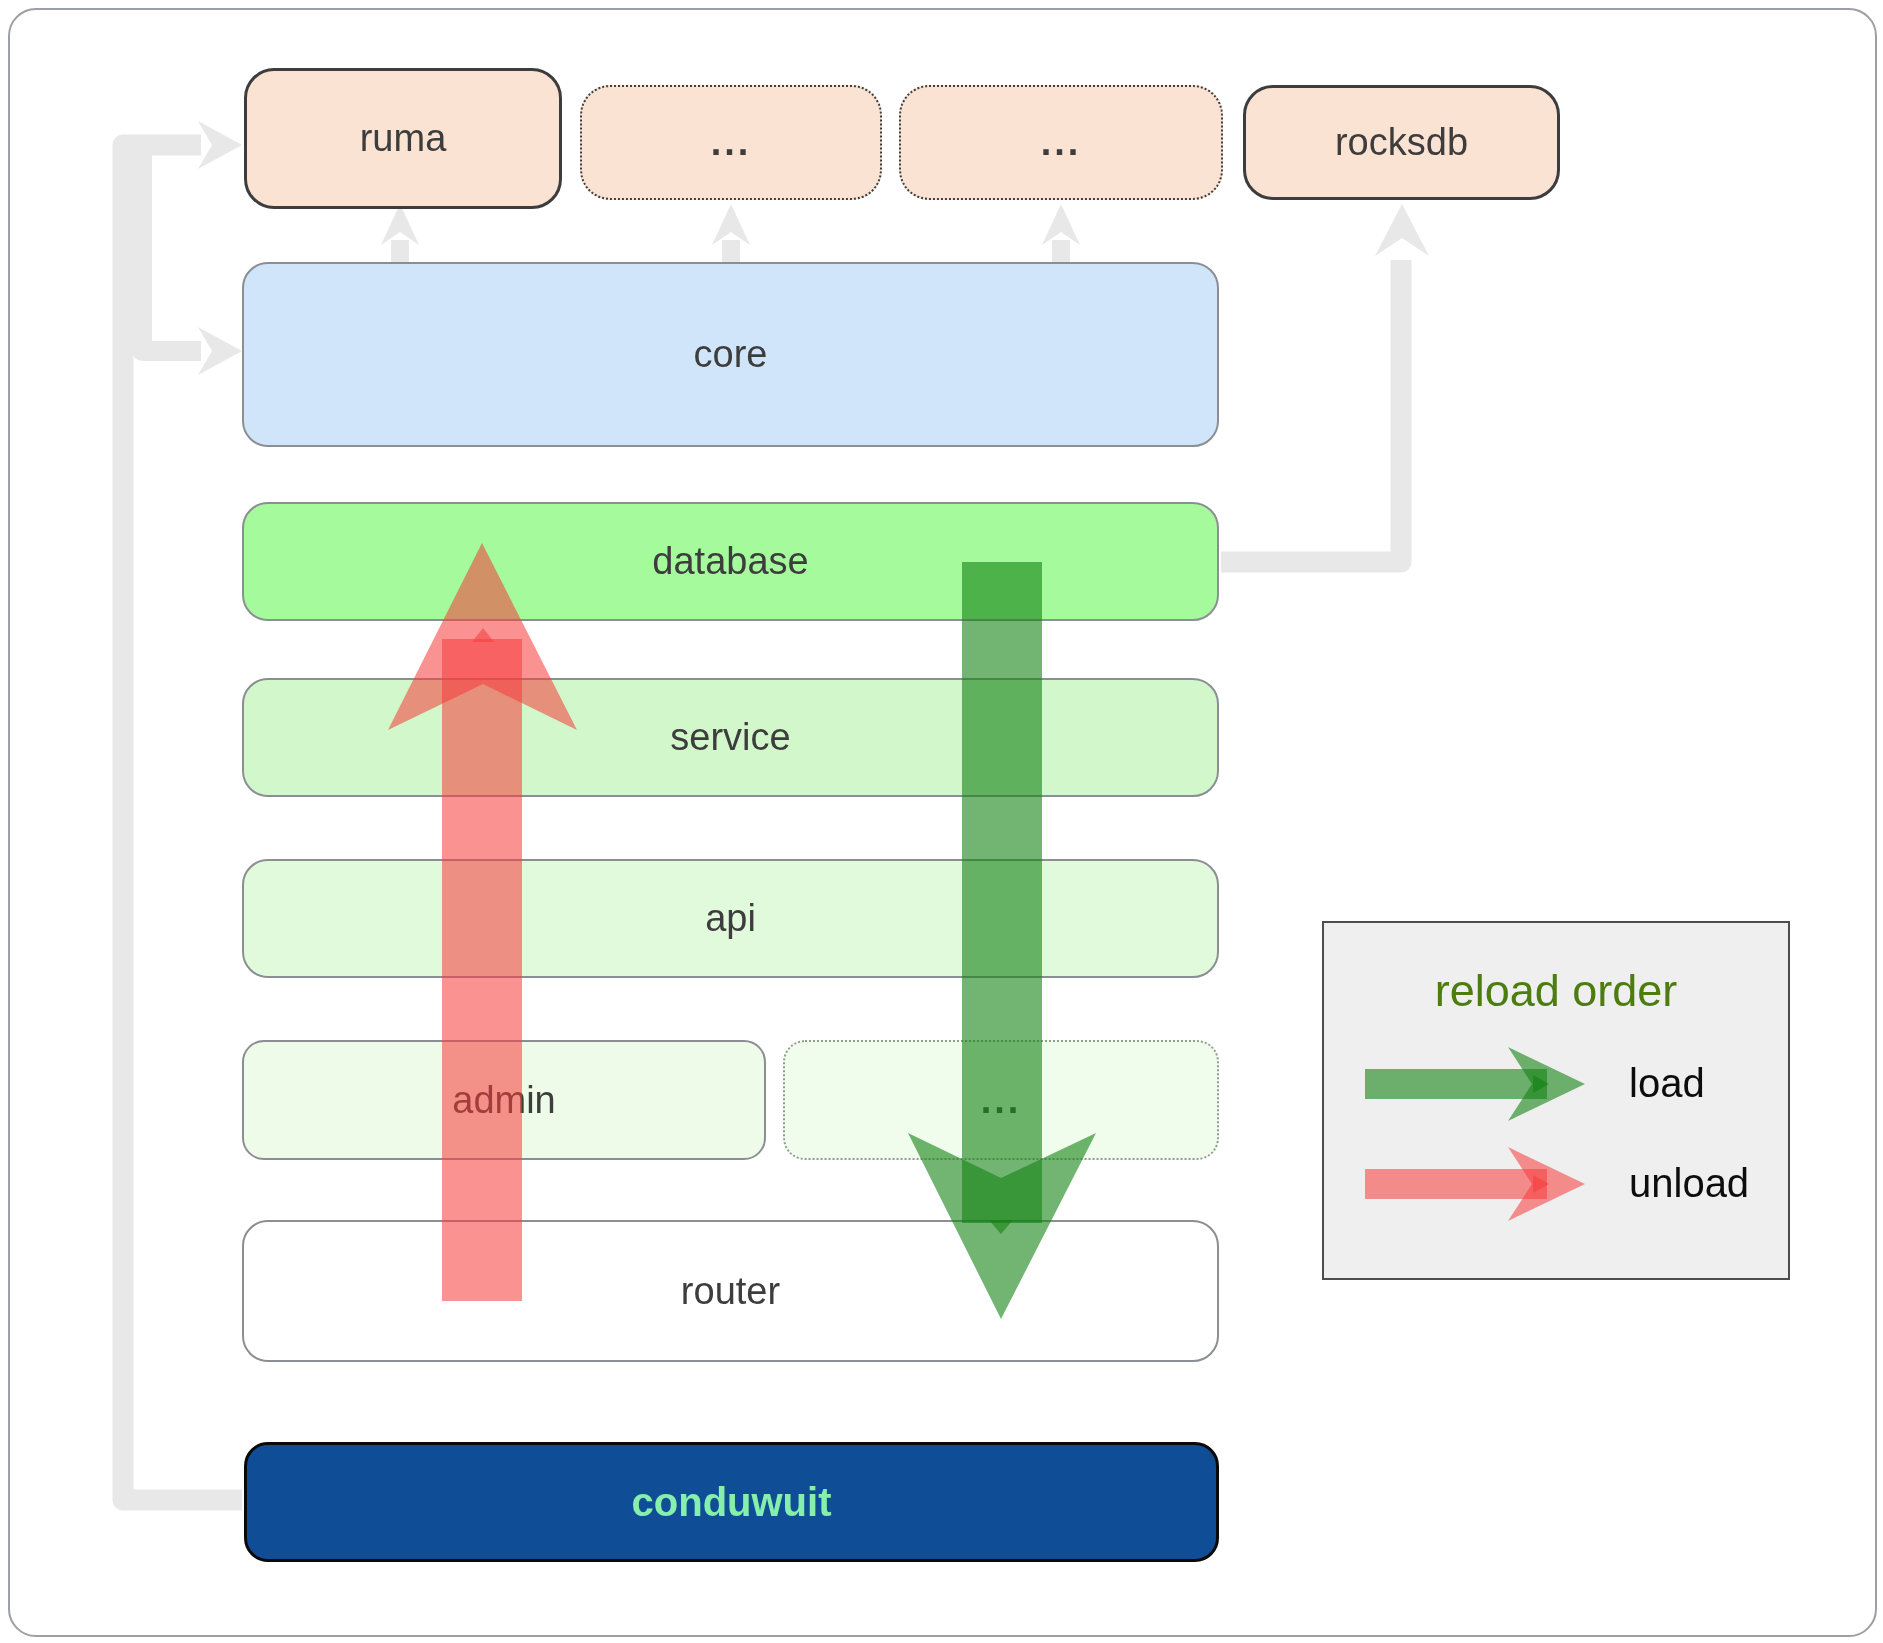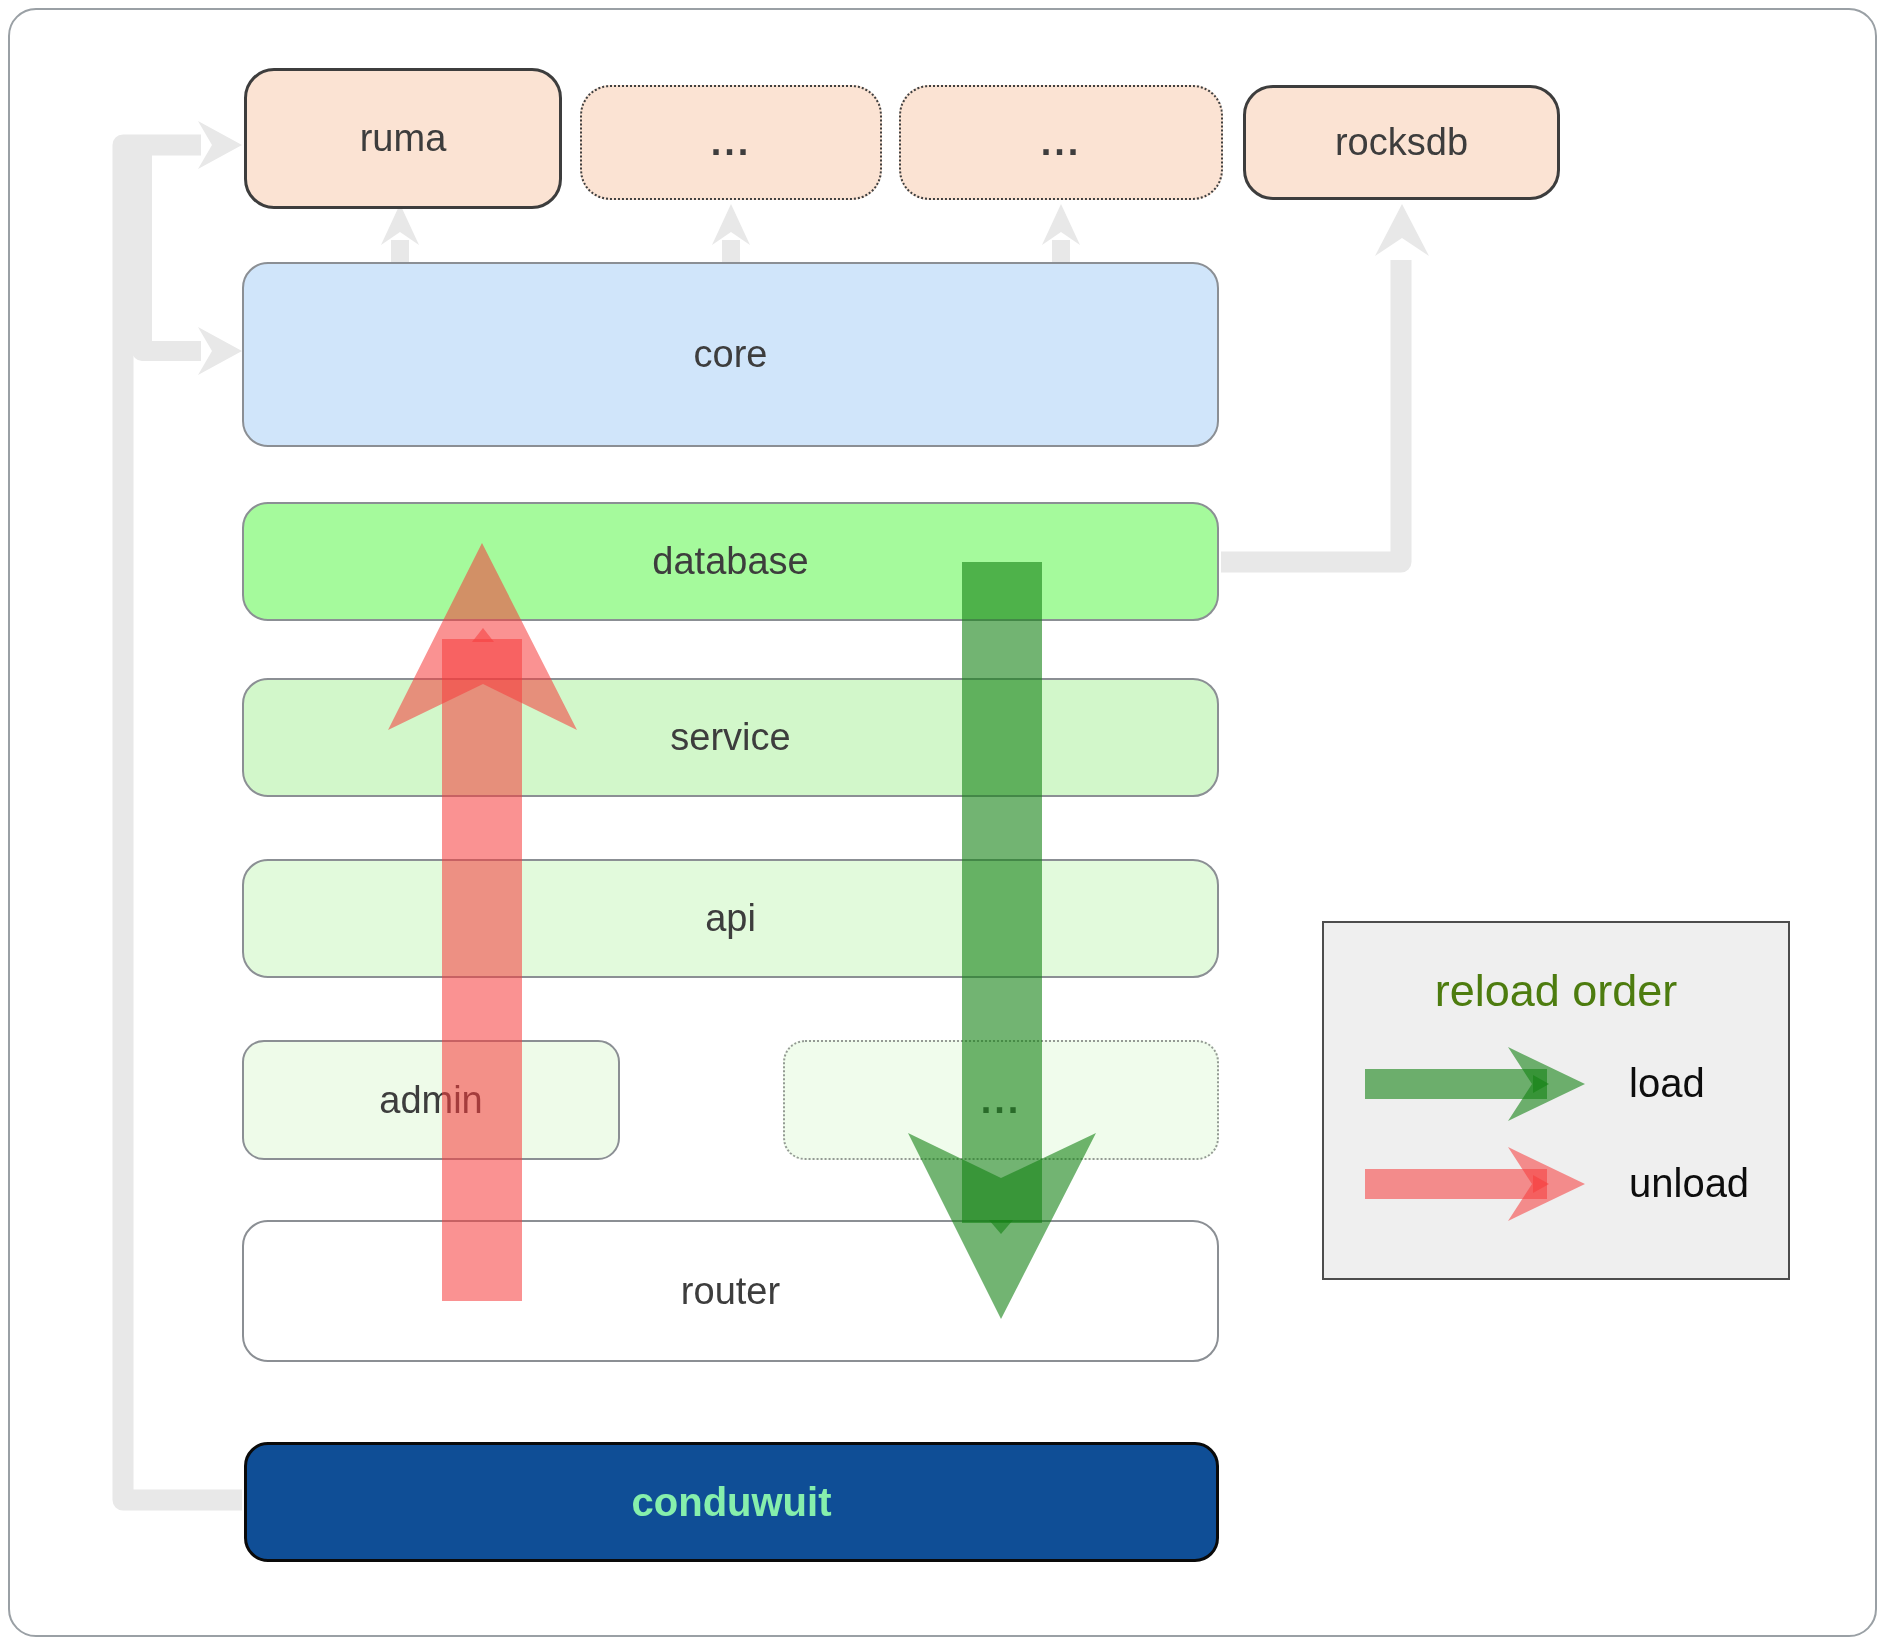--- a/index.html
+++ b/index.html
@@ -22,21 +22,21 @@
   .dotted-dark{border:2px dotted #3f3f3f;border-radius:30px;}
   .layer{border:2px solid #8b8f94;border-radius:26px;}
   .n-ruma{left:244px;top:68px;width:318px;height:141px;}
   .n-e1{left:580px;top:85px;width:302px;height:115px;}
   .n-e2{left:899px;top:85px;width:324px;height:115px;}
   .n-rocksdb{left:1243px;top:85px;width:317px;height:115px;}
   .n-core{left:242px;top:262px;width:977px;height:185px;background:#d0e5fa;}
   .n-database{left:242px;top:502px;width:977px;height:119px;background:#a5fa9c;}
   .n-service{left:242px;top:678px;width:977px;height:119px;background:#d2f7ca;}
   .n-api{left:242px;top:859px;width:977px;height:119px;background:#e2fadc;}
-  .n-admin{left:242px;top:1040px;width:378px;height:120px;background:#eefbe9;border-radius:22px;}
+  .n-admin{left:242px;top:1040px;width:524px;height:120px;background:#eefbe9;border-radius:22px;}
   .n-e3{left:783px;top:1040px;width:436px;height:120px;background:#f0fcec;
         border:2px dotted #949a94;border-radius:22px;color:#4a4a4a;}
   .n-router{left:242px;top:1220px;width:977px;height:142px;background:#ffffff;}
   .n-conduwuit{left:244px;top:1442px;width:975px;height:120px;background:#0f4e96;
         border:3px solid #0a0a0a;border-radius:24px;color:#86efac;font-weight:bold;font-size:40px;}
   .dots{font-weight:bold;letter-spacing:3px;}
   svg.under,svg.over{position:absolute;left:0;top:0;pointer-events:none;}
   .legend{
     position:absolute;left:1322px;top:921px;width:468px;height:359px;
     background:#efefef;border:2px solid #4d4d4d;box-sizing:border-box;

